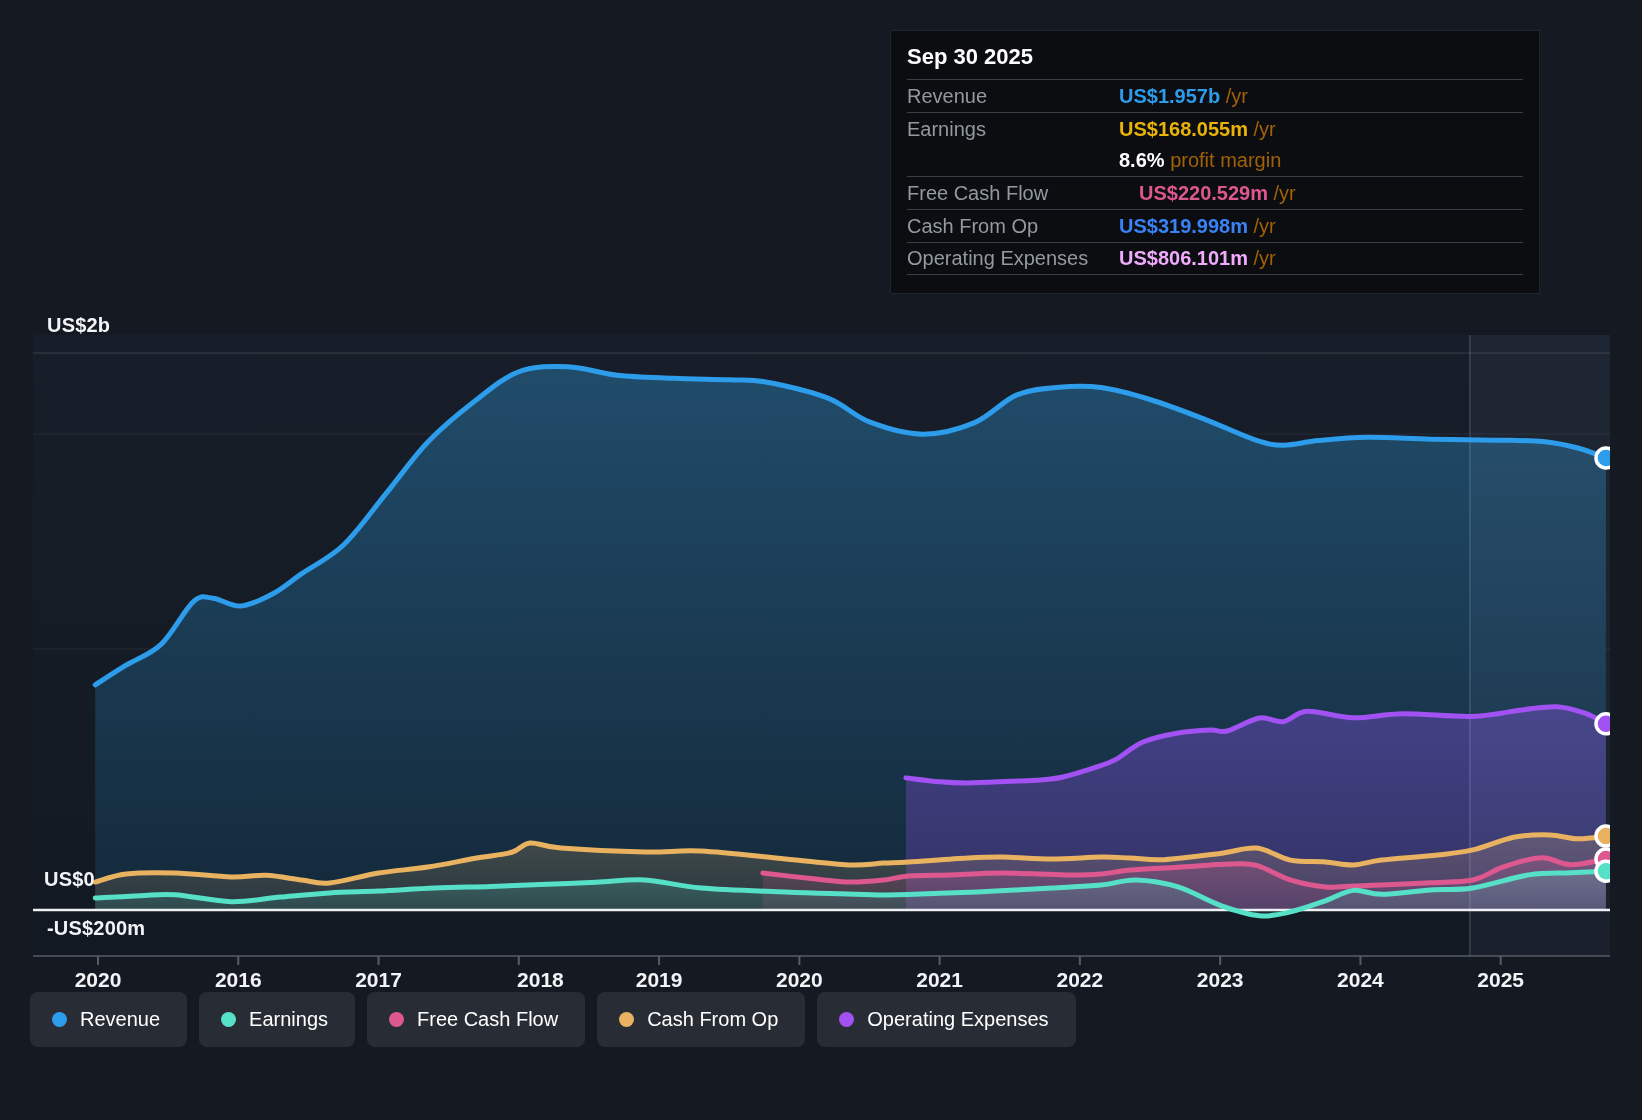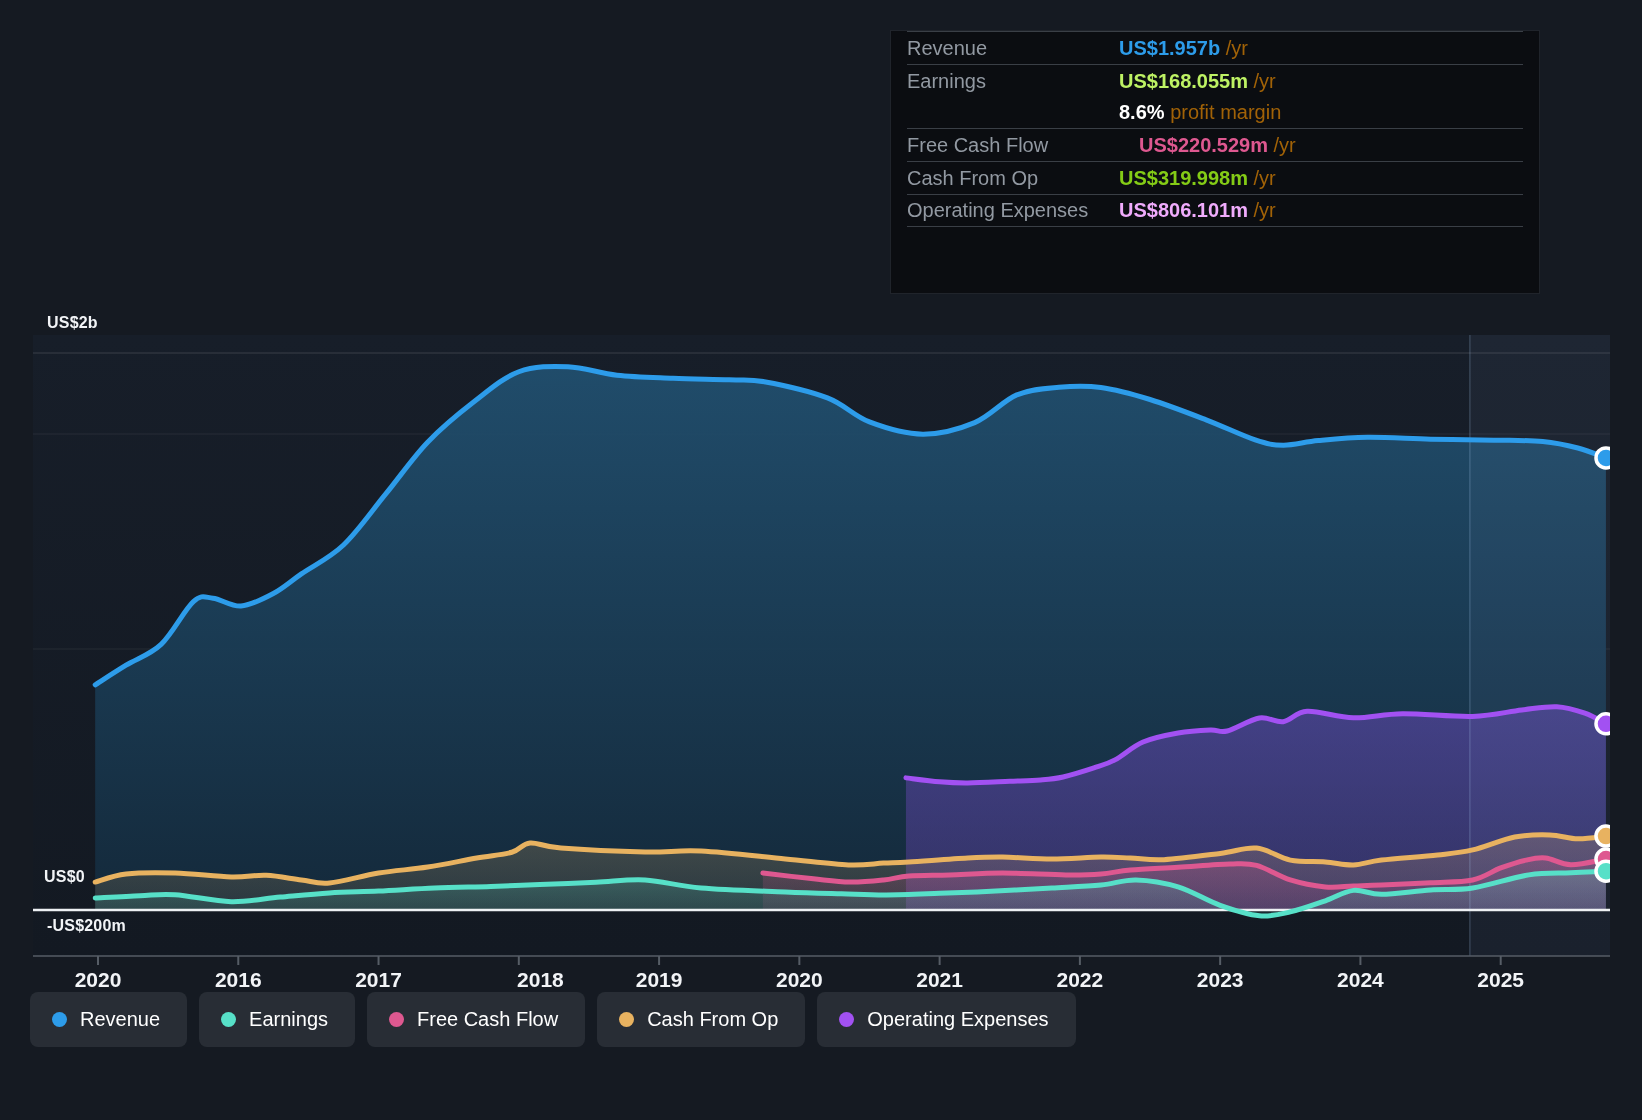--- a/index.html
+++ b/index.html
@@ -1,20 +1,20 @@
 <!DOCTYPE html>
 <html><head>
 <meta charset="utf-8">
 <style>
   html,body{margin:0;padding:0;background:#151a22;}
   *{box-sizing:border-box;font-family:"Liberation Sans","DejaVu Sans",sans-serif;}
   .stage{position:relative;width:1642px;height:1120px;background:#151a22;overflow:hidden;}
   .chart-svg{position:absolute;left:0;top:0;}
   
-  .ylab{position:absolute;color:#f2f4f7;font-size:16px;font-weight:700;letter-spacing:.2px;}
+  .ylab{position:absolute;color:#f2f4f7;font-size:20px;font-weight:700;letter-spacing:.2px;}
   .ylab-2b{left:47px;top:314px;}
   .ylab-0{left:44px;top:868px;}
   .ylab-neg{left:47px;top:917px;}
   
   .xlab{position:absolute;top:968px;width:90px;text-align:center;color:#f2f4f7;
         font-size:21px;font-weight:700;}
   
   .tooltip{position:absolute;left:890px;top:30px;width:650px;height:264px;
            background:#0b0d11;border:1px solid #20242b;overflow:hidden;}
   .tt-title{padding:13px 16px 9px 16px;color:#ffffff;font-size:22px;font-weight:700;}
@@ -119,40 +119,41 @@
       <div class="xlab" style="left: 614.08px;">2019</div>
       <div class="xlab" style="left: 754.35px;">2020</div>
       <div class="xlab" style="left: 894.62px;">2021</div>
       <div class="xlab" style="left: 1034.89px;">2022</div>
       <div class="xlab" style="left: 1175.16px;">2023</div>
       <div class="xlab" style="left: 1315.43px;">2024</div>
       <div class="xlab" style="left: 1455.7px;">2025</div>
     </div>
 
   <div class="tooltip">
+    <div class="tt-title">Sep 30 2025</div>
     <div class="tt-rows" id="tt-rows">
         <div class="tt-row">
           <div class="tt-label">Revenue</div>
           <div><span class="tt-val" style="color: rgb(45, 156, 234);">US$1.957b</span><span class="tt-suffix"> /yr</span></div>
         </div>
         <div class="tt-row">
           <div class="tt-label">Earnings</div>
-          <div><span class="tt-val" style="color: #bef264;">US$168.055m</span><span class="tt-suffix"> /yr</span></div>
+          <div><span class="tt-val" style="color: #eab308;">US$168.055m</span><span class="tt-suffix"> /yr</span></div>
         </div>
         <div class="tt-sub">
           <div class="tt-label">.</div>
           <div><span class="tt-margin-val">8.6%</span><span class="tt-suffix"> profit margin</span></div>
         </div>
         <div class="tt-row">
           <div class="tt-label">Free Cash Flow</div>
           <div><span class="tt-val" style="color: rgb(222, 88, 144); margin-left: 20px;">US$220.529m</span><span class="tt-suffix"> /yr</span></div>
         </div>
         <div class="tt-row">
           <div class="tt-label">Cash From Op</div>
-          <div><span class="tt-val" style="color: #84cc16;">US$319.998m</span><span class="tt-suffix"> /yr</span></div>
+          <div><span class="tt-val" style="color: #3b82f6;">US$319.998m</span><span class="tt-suffix"> /yr</span></div>
         </div>
         <div class="tt-row">
           <div class="tt-label">Operating Expenses</div>
           <div><span class="tt-val" style="color: #f0abfc;">US$806.101m</span><span class="tt-suffix"> /yr</span></div>
         </div>
       </div>
   </div>
 
   <div class="legend" id="legend">
       <div class="pill">

